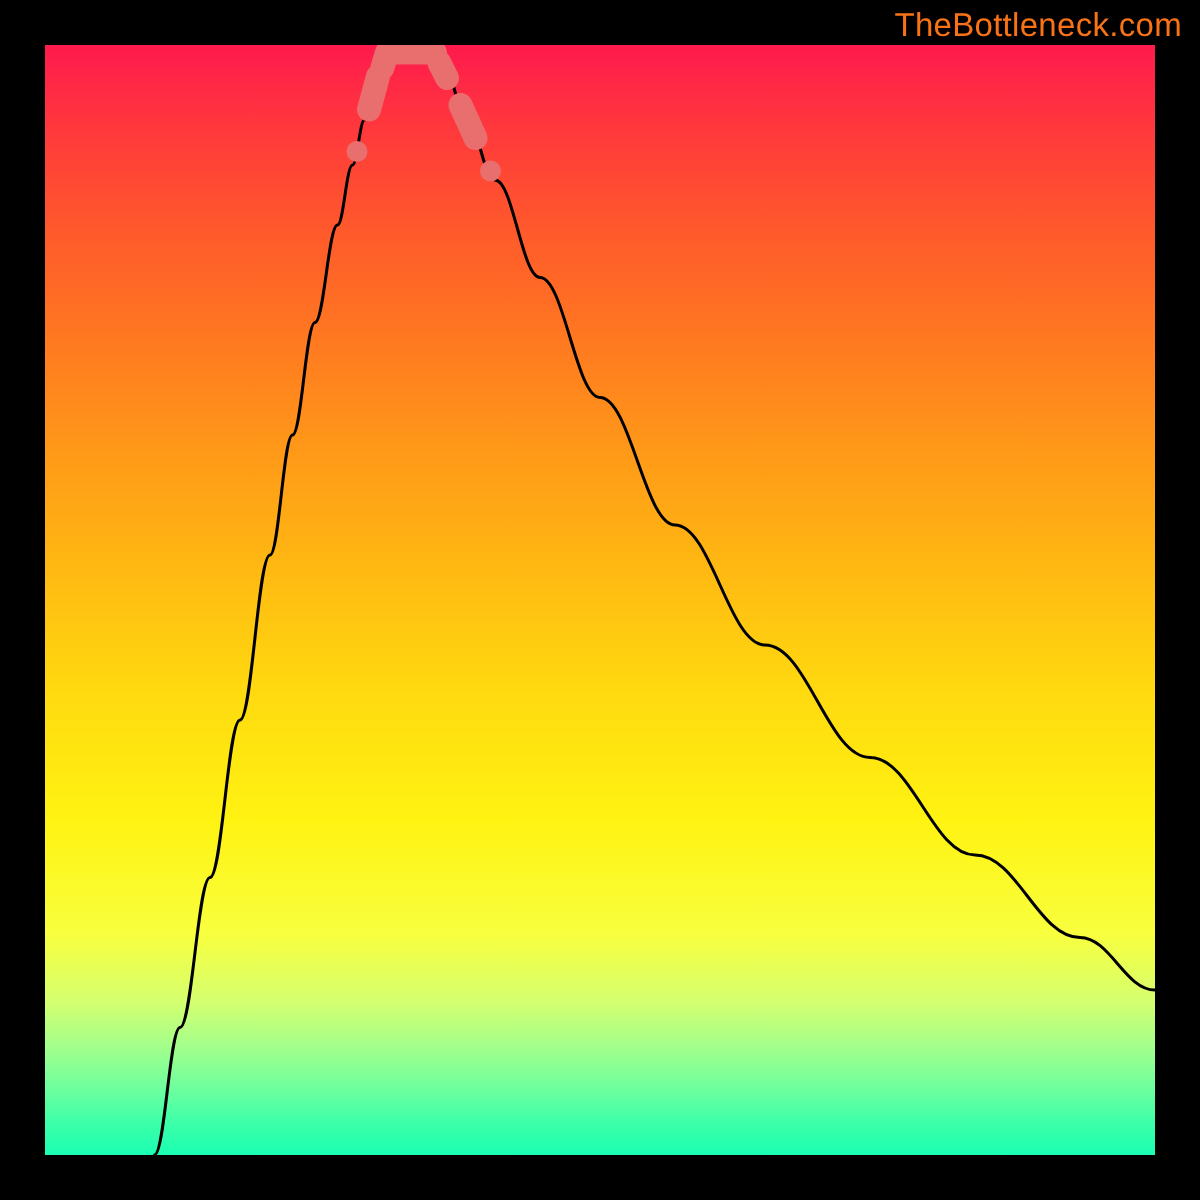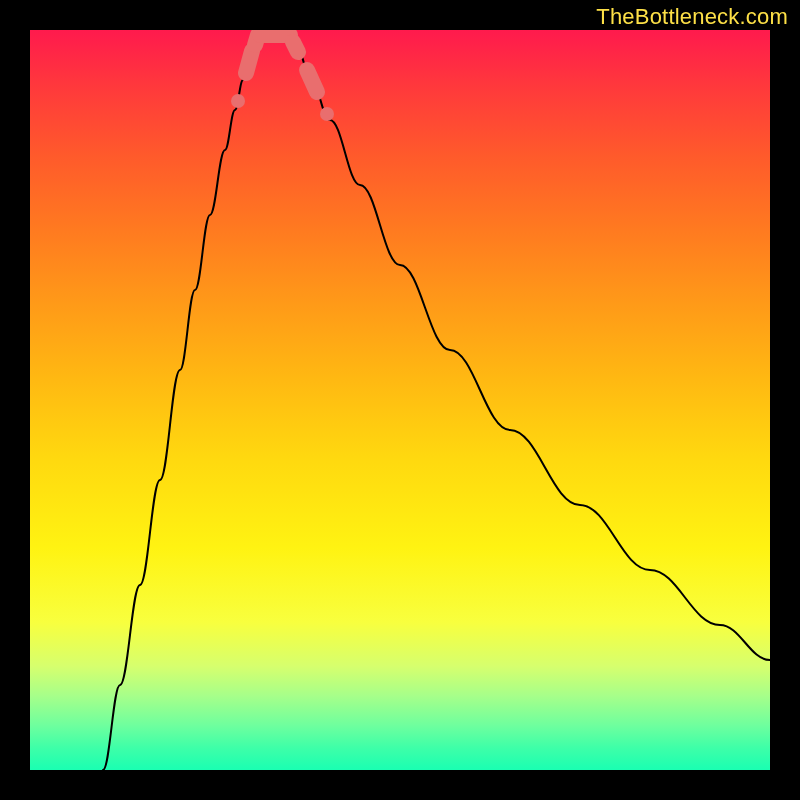--- a/index.html
+++ b/index.html
@@ -38,21 +38,21 @@
       #a6ff8a 90%,
       #6eff9e 94%,
       #3effa8 97%,
       #1affb2 100%
     );
   }
   .attribution {
     position: absolute;
     top: 4px;
     right: 12px;
-    color: #fde047;
+    color: #f97316;
     font-size: 22px;
     letter-spacing: 0.2px;
     font-weight: 400;
     user-select: none;
   }
   svg.curves {
     position: absolute;
     left: 0;
     top: 0;
     width: 740px;

